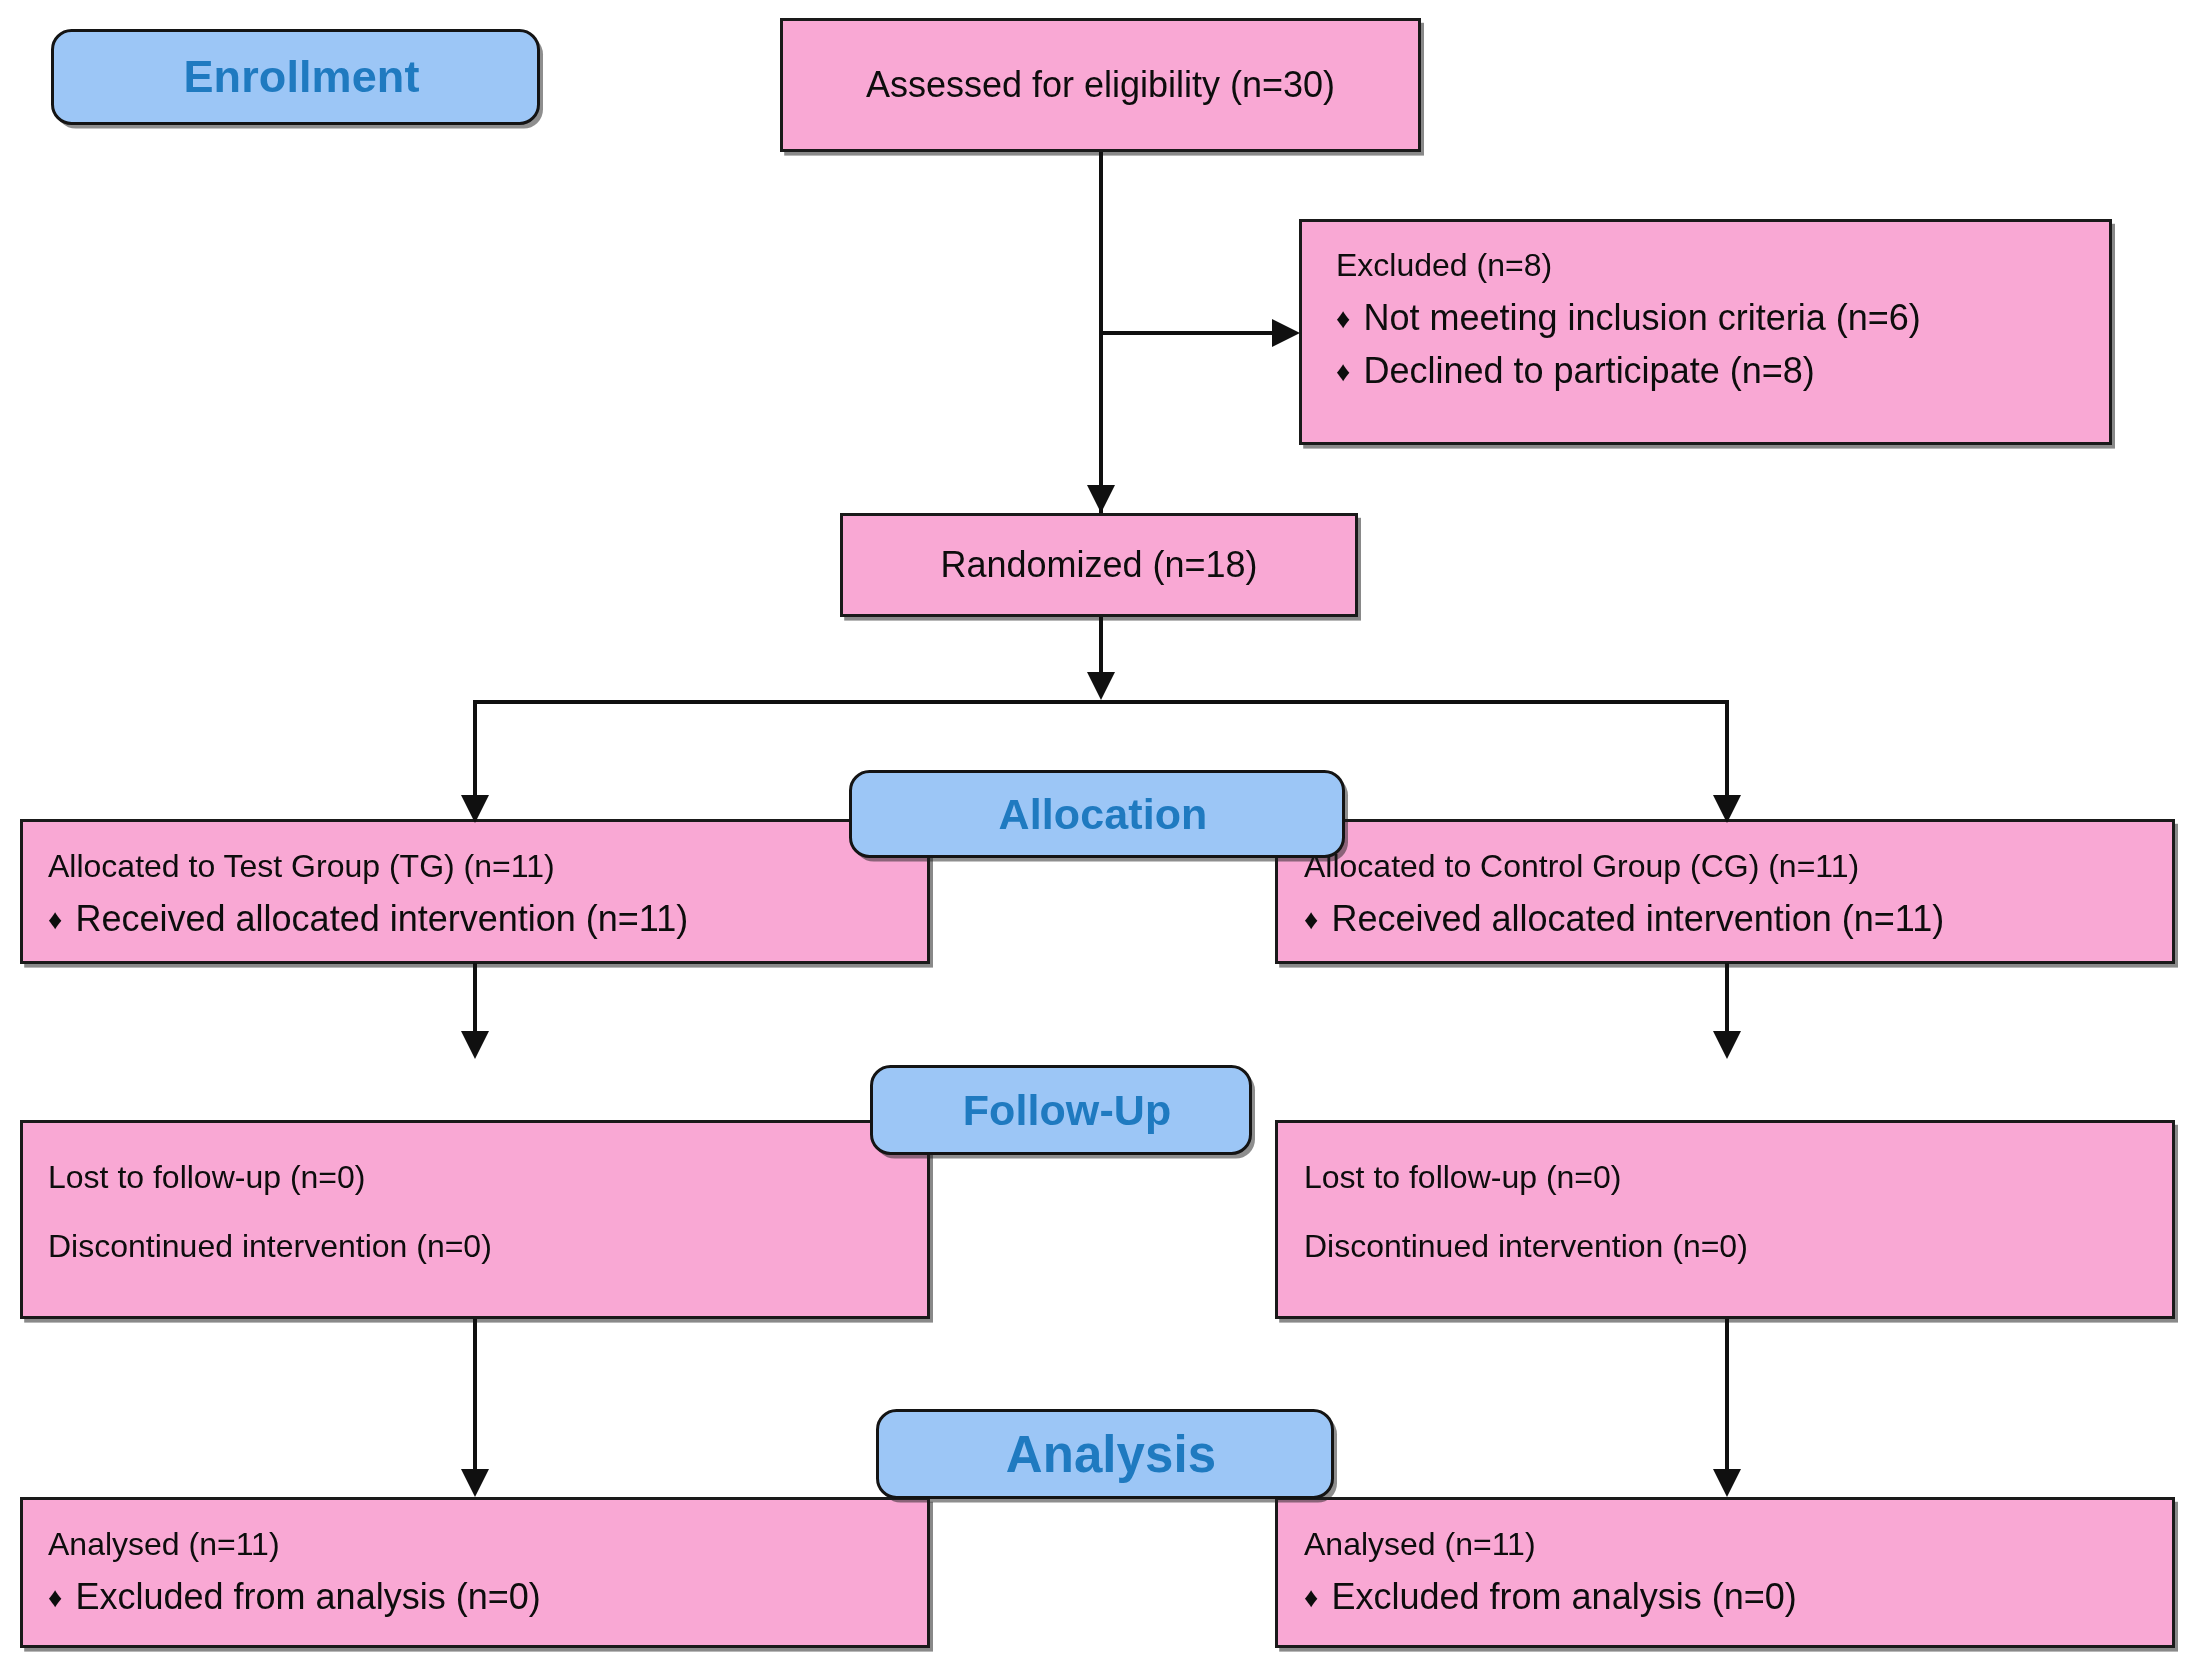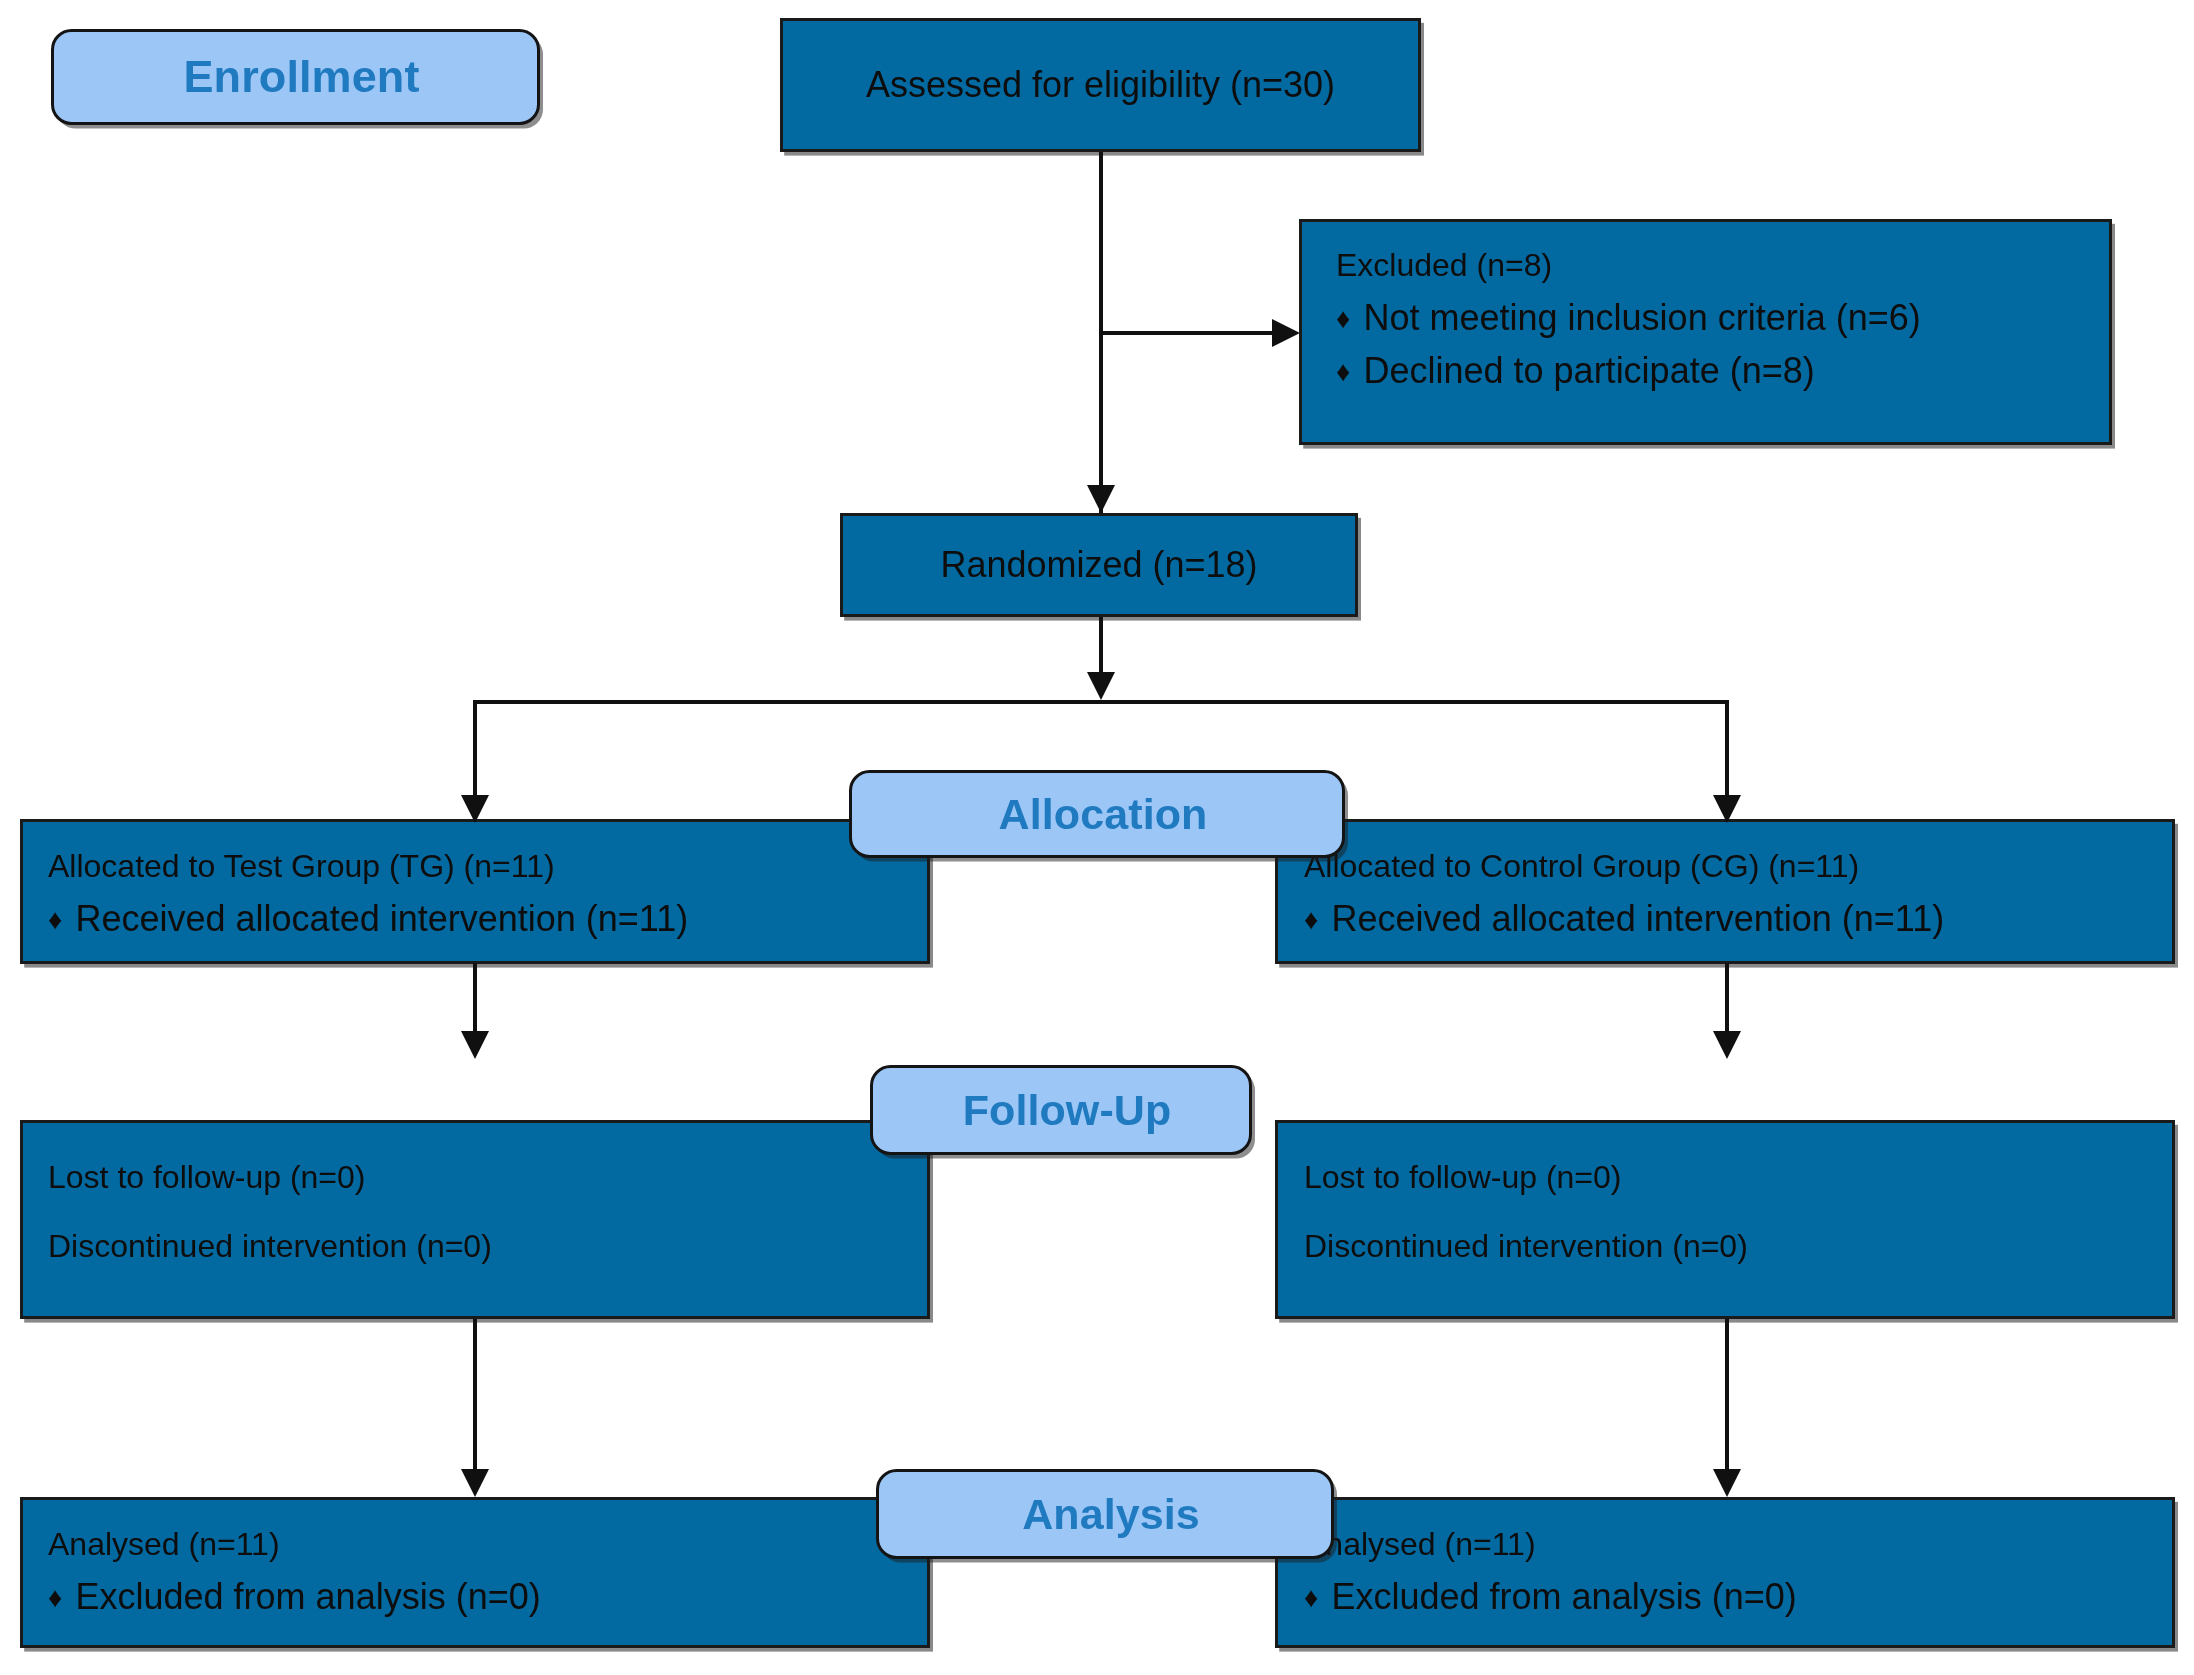--- a/index.html
+++ b/index.html
@@ -16,21 +16,21 @@
     width: 2194px;
     height: 1675px;
     background: #ffffff;
     overflow: hidden;
   }
 
   
   .box {
     position: absolute;
     box-sizing: border-box;
-    background: #0369a1;
+    background: #f9a8d4;
     border: 3px solid #1a1a1a;
     box-shadow: 3.6px 4.2px 0 -0.6px rgba(40,40,40,0.55);
   }
   .box-text {
     position: absolute;
     box-sizing: border-box;
     font-size: 36px;
     line-height: 1.12;
     color: #0d0d0d;
     white-space: nowrap;
@@ -218,21 +218,21 @@
     <div class="gap-md"></div>
     <span class="line-row">Discontinued intervention (n=0)</span>
   </div>
 
   <div class="vline" style="left:473px; top:1319px; height:154px;"></div>
   <div class="arrow-down" style="left:461px; top:1469px;"></div>
 
   <div class="vline" style="left:1725px; top:1319px; height:154px;"></div>
   <div class="arrow-down" style="left:1713px; top:1469px;"></div>
 
-  <div class="pill" style="left:876px; top:1469px; width:458px; height:90px; font-size:43px;">
+  <div class="pill" style="left:876px; top:1409px; width:458px; height:90px; font-size:51px;">
     <span>Analysis</span>
   </div>
 
   <div class="box" style="left:20px; top:1497px; width:910px; height:151px;"></div>
   <div class="lines" style="left:48px; top:1528px; width:873px;">
     <span class="line-row">Analysed  (n=11)</span>
     <div class="gap-sm"></div>
     <div class="bullet-row">
       <span class="bullet-mark">♦</span>
       <span>Excluded from analysis (n=0)</span>

